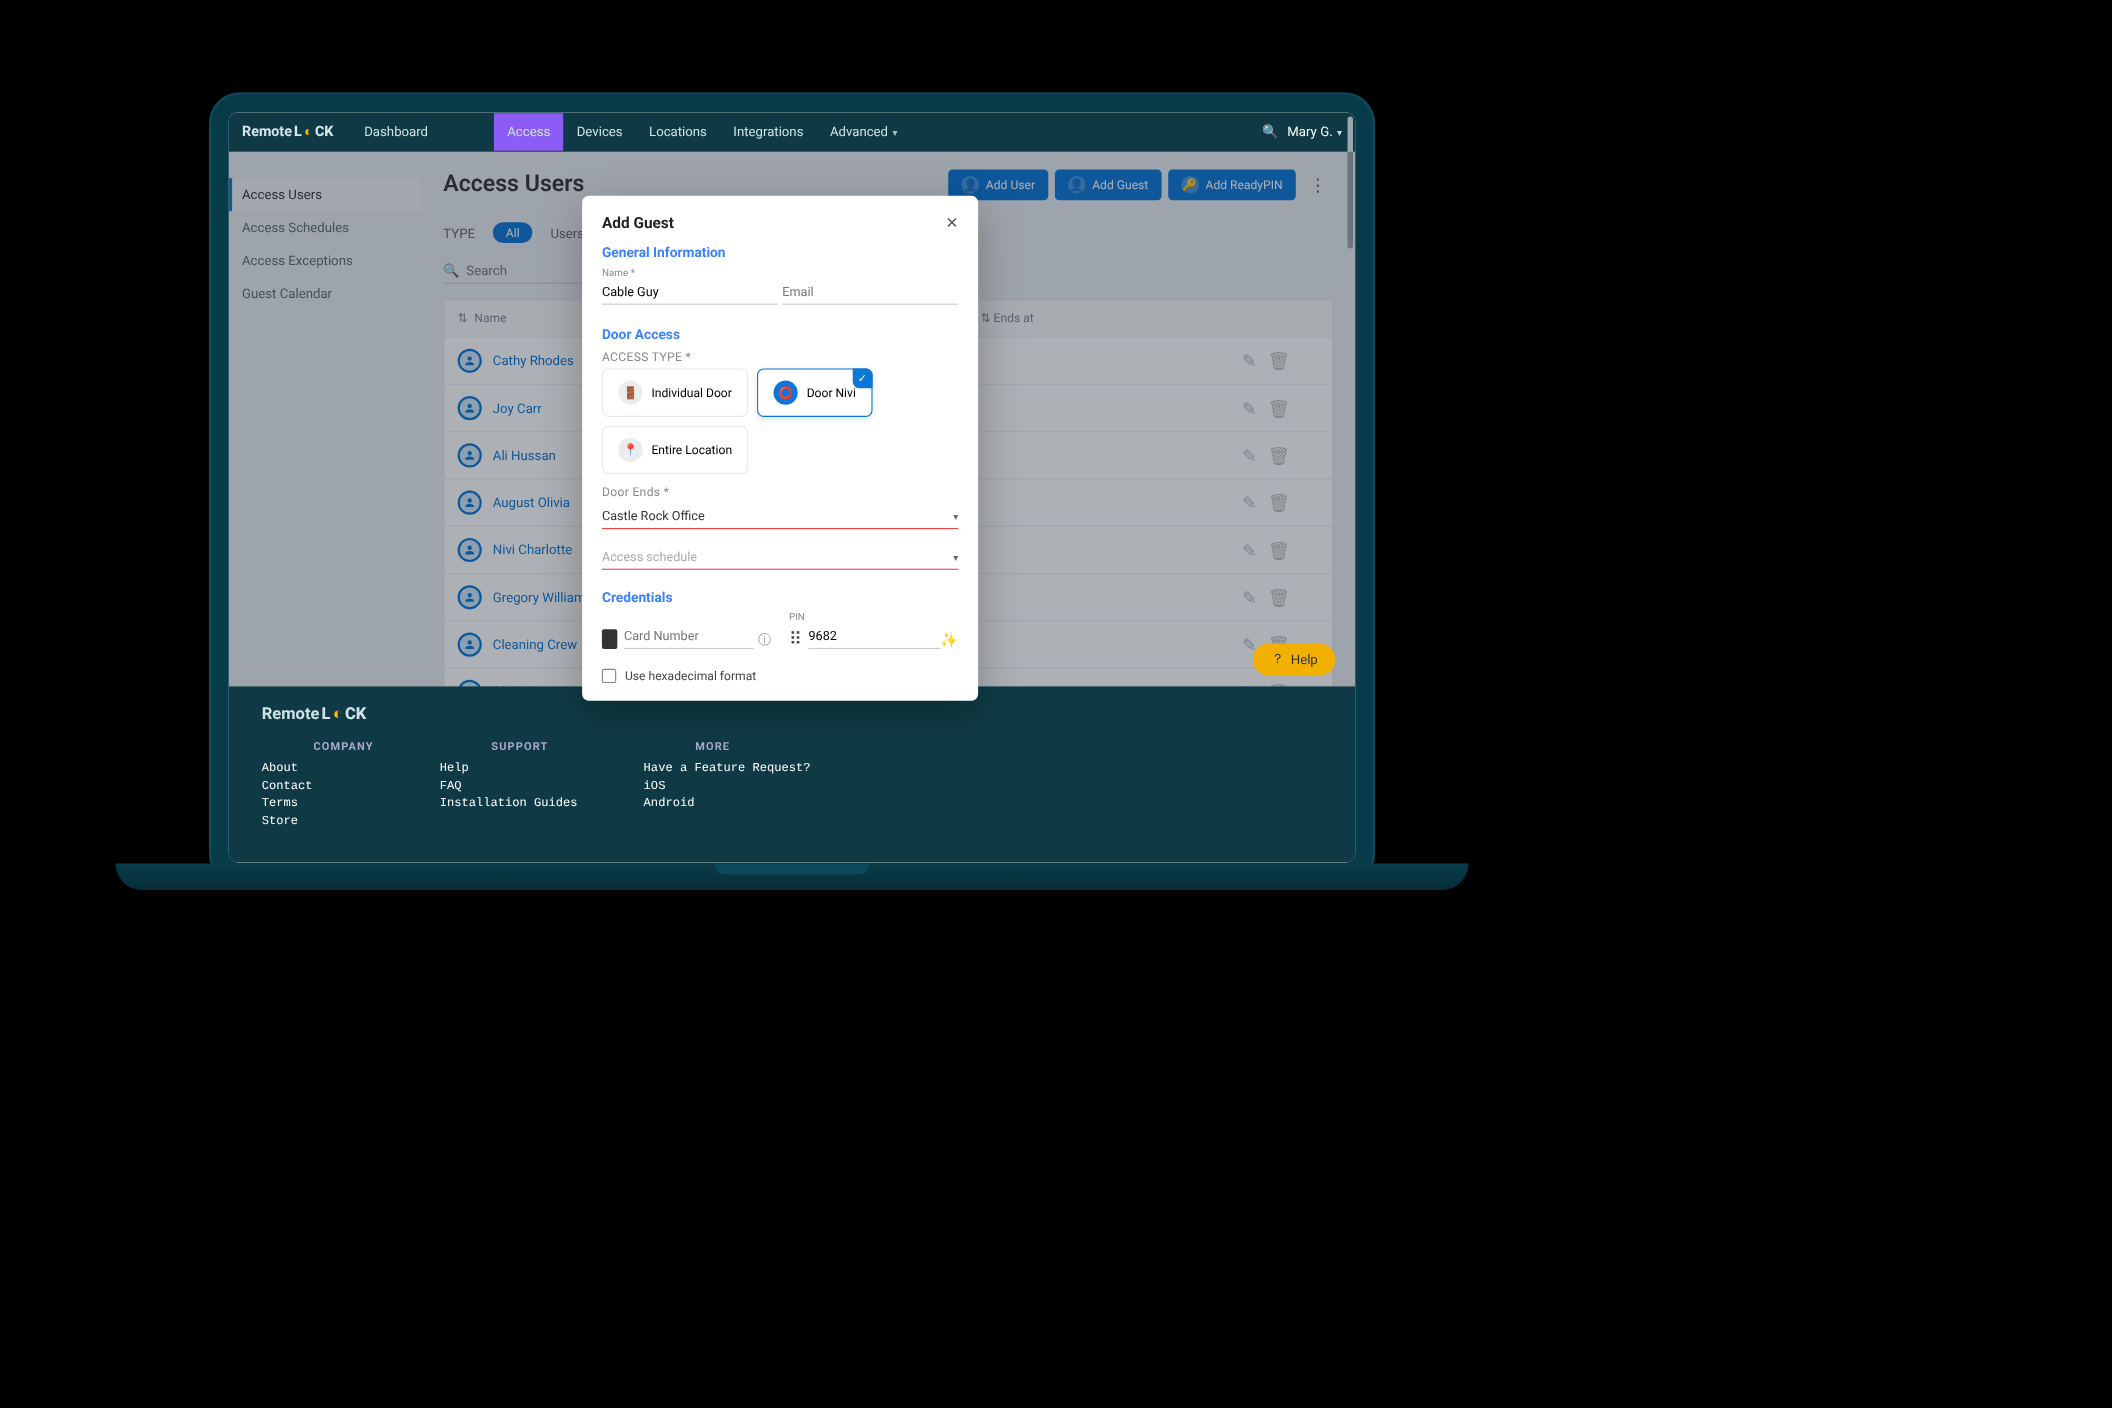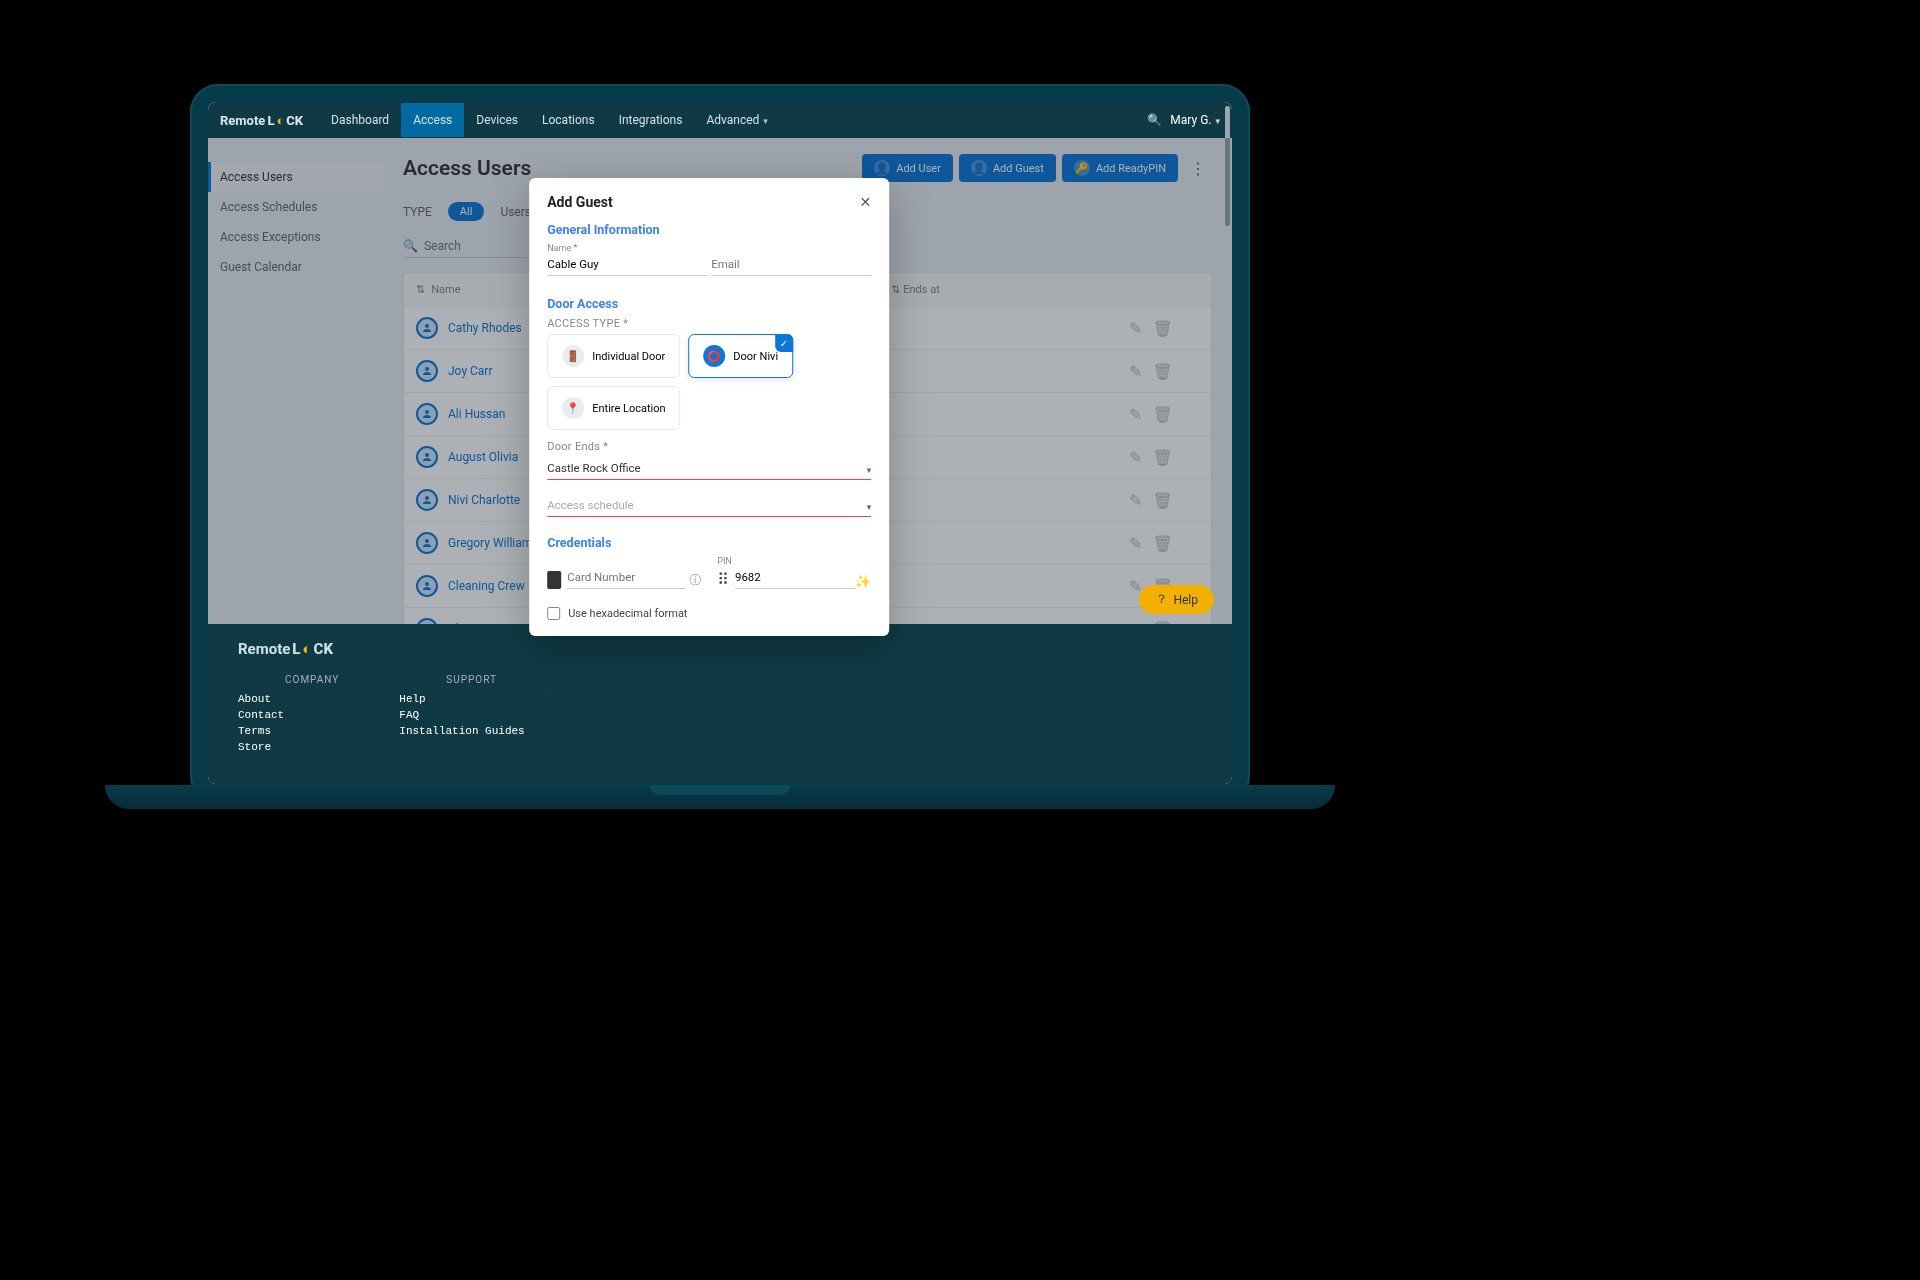--- a/index.html
+++ b/index.html
@@ -11,21 +11,21 @@
   .screen { background:#e9edf1; width:100%; height:calc(100% - 20px); border-radius:8px; overflow:hidden; position:relative; }
   .laptop-base { position:absolute; left:50%; transform:translateX(-50%); top:calc(50% + 305px); width:1230px; height:24px; background: linear-gradient(#083b49,#062d38); border-radius:0 0 30px 30px; }
   .laptop-base::before{content:""; position:absolute; left:50%; top:0; transform:translateX(-50%); width:140px; height:10px; background:#0a4a5a; border-radius:0 0 10px 10px;}
 
   
   .topnav { height:36px; background:#0f3a45; display:flex; align-items:center; padding:0 12px; color:#d6e7ea; font-size:12px; gap:6px;}
   .logo { font-weight:700; font-size:13px; display:flex; align-items:center; gap:2px;}
   .logo .lo-accent{color:#ffb400;}
   .nav-links{display:flex; gap:0px; margin-left:10px;}
   .nav-link{padding:10px 12px; color:#cfe3e7; cursor:pointer;}
-  .nav-link.active{background:#0369a1;}
+  .nav-link.active{background:#8b5cf6;margin-left:48px;}
   .nav-right{margin-left:auto; display:flex; align-items:center; gap:8px; color:#fff; font-size:12px;}
   .chev::after{content:"▾"; font-size:9px; margin-left:4px; opacity:.8;}
 
   
   .app-body{display:flex; height:calc(100% - 36px); overflow:hidden; position:relative;}
   .sidebar{width:175px; background:transparent; padding-top:24px; font-size:12px; color:#5a6b77;}
   .side-item{padding:8px 12px; color:#5a6b77; cursor:pointer;}
   .side-item.active{ border-left:3px solid #0b77d9; background:#eff3f6; color:#333; padding-left:9px;}
   .main{flex:1; padding:16px 20px 0 20px; position:relative; overflow:hidden;}
   .page-title{font-size:21px; color:#333; font-weight:600;}
@@ -83,21 +83,21 @@
   .cred-row{display:flex; gap:16px; align-items:flex-end;}
   .card-ic{width:14px;height:18px;background:#333;border-radius:2px; margin-right:6px;}
   .wand{font-size:13px;}
   .checkbox-row{display:flex; align-items:center; gap:8px; font-size:11px; color:#444; margin-top:8px;}
   .checkbox{width:13px;height:13px;border:1px solid #888;border-radius:2px;}
 
   
   .footer{position:absolute; left:0; right:0; bottom:0; height:160px; background:#0f3a45; color:#cfe3e7; padding:16px 30px; font-size:11px;}
   .footer .logo{font-size:15px; margin-bottom:16px;}
   .fcols{display:flex; gap:60px;}
-  .fcol h5{font-size:10px; letter-spacing:1px; color:#aac; margin-bottom:8px; font-weight:400;padding-left:47px;}
+  .fcol h5{font-size:10px; letter-spacing:1px; color:#aac; margin-bottom:8px; font-weight:700;padding-left:47px;}
   .fcol div{margin-bottom:4px; color:#fff;font-family:Liberation Mono, monospace;}
 
   
   .help-btn{position:absolute; right:18px; bottom:170px; background:#f2b000; color:#333; padding:6px 16px; border-radius:16px; font-size:12px; display:flex; align-items:center; gap:6px; z-index:6; cursor:pointer;}
 
   
   .scrollbar{position:absolute; right:2px; top:4px; width:5px; height:120px; background:#9aa5ad; border-radius:3px;}
 </style>
 </head>
 <body>
@@ -413,19 +413,25 @@
               <div>Contact</div>
               <div>Terms</div>
               <div>Store</div>
             </div>
             <div class="fcol">
               <h5>SUPPORT</h5>
               <div>Help</div>
               <div>FAQ</div>
               <div>Installation Guides</div>
             </div>
+            <div class="fcol">
+              <h5>MORE</h5>
+              <div>Have a Feature Request?</div>
+              <div>iOS</div>
+              <div>Android</div>
+            </div>
           </div>
   </div>
 
 </div>
 </div>
 <div class="laptop-base"></div>
 </div>
 
 </body></html>

